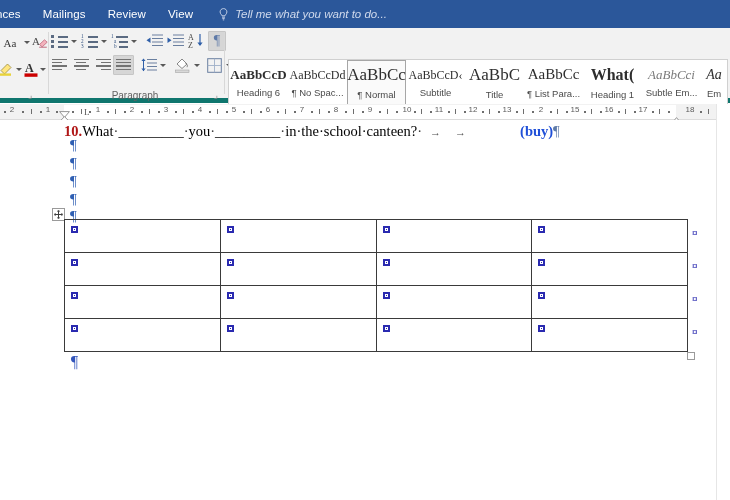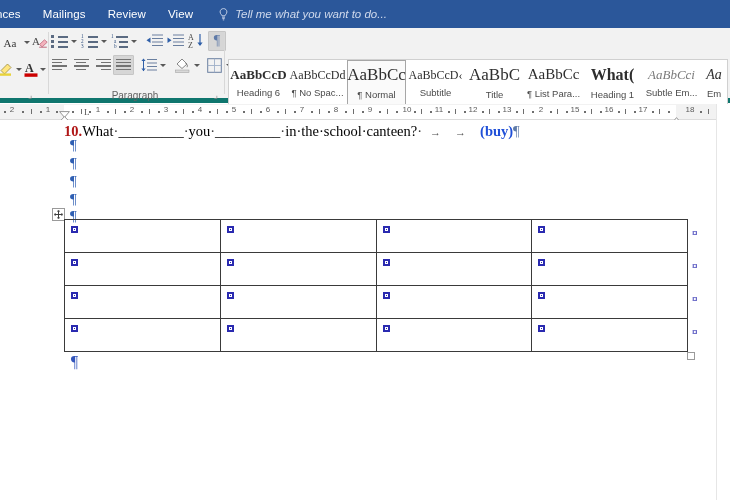--- a/index.html
+++ b/index.html
@@ -129,21 +129,21 @@
   }
 
   .docline {
     position: absolute; left: 64px; top: 2px;
     font-family: "Liberation Serif", serif; font-size: 14.5px; color: #000000;
     white-space: nowrap; line-height: 18px;
   }
   .num { color: #b01717; font-weight: bold; }
   .dot { color: #3a3a3a; }
   .blank { letter-spacing: 0px; }
-  .buy { color: #1f4fd8; font-weight: bold; }
+  .buy { color: #1f4fd8; font-weight: bold; margin-left: 40px; }
   .pil { color: #5e7aa8; font-family: "Liberation Serif", serif; }
   .arrow { color: #4a4a4a; font-size: 11px; }
 
   .emptypara {
     position: absolute; left: 70px;
     font-family: "Liberation Serif", serif; font-size: 15px;
     color: #2f5fb3; line-height: 1;
   }
 
   .tbl {

